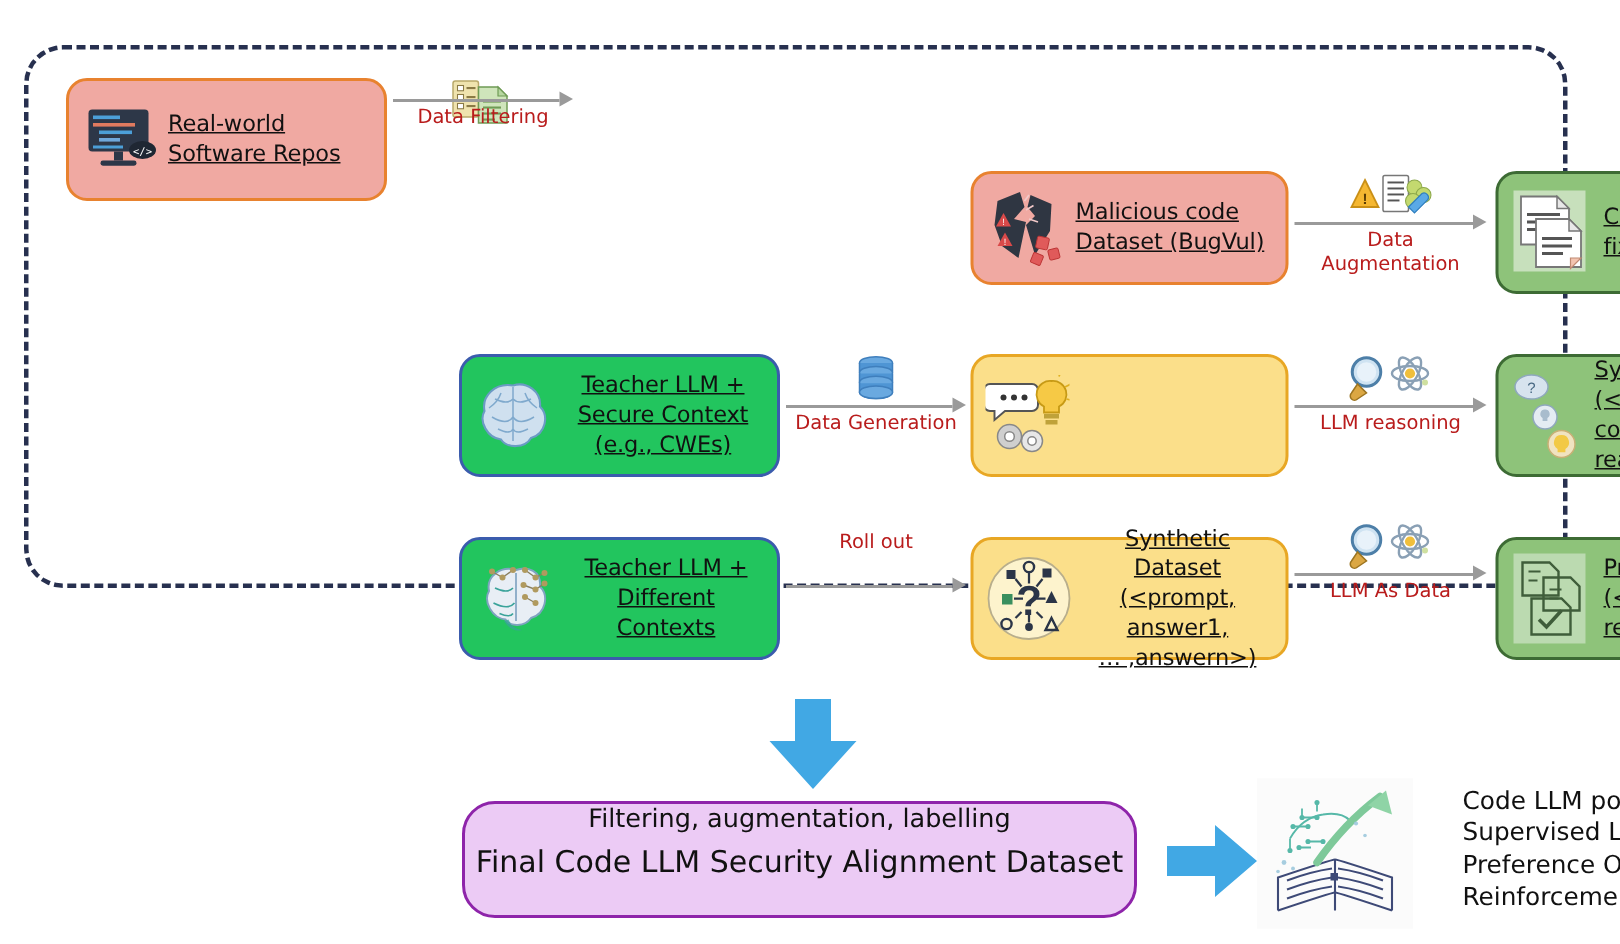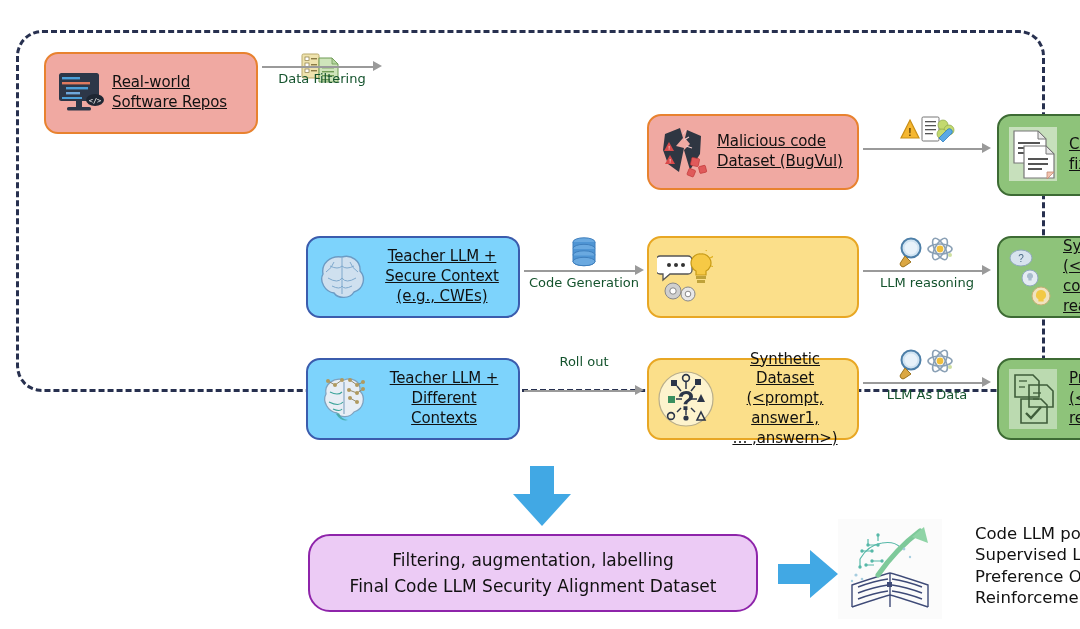--- a/index.html
+++ b/index.html
@@ -64,21 +64,21 @@
 
   .n-red {
     background: #f0a9a2;
     border: 2.5px solid #e8822f;
   }
   .n-green {
     background: #8ec37a;
     border: 2.5px solid #3d6b34;
   }
   .n-blue {
-    background: #7dd3fc;
+    background: #22c55e;
     border: 2.5px solid #3b5cad;
     align-items: center;
   }
   .n-yellow {
     background: #fbdf8a;
     border: 2.5px solid #e8a724;
   }
   .n-purple {
     background: #eccbf5;
     border: 2.5px solid #8e24aa;
@@ -103,21 +103,21 @@
     border-top: 5px solid transparent;
     border-bottom: 5px solid transparent;
     border-left: 9px solid #9a9a9a;
   }
   .conn .clabel {
     position: absolute;
     top: 29px;
     width: 100%;
     text-align: center;
     font-size: 13px;
-    color: #14532d;
+    color: #b91c1c;
     line-height: 1.2;
     white-space: pre-line;
   }
   .conn .cicon {
     position: absolute;
     top: -20px;
     width: 100%;
     display: flex;
     justify-content: center;
     align-items: flex-end;
@@ -241,20 +241,22 @@
         <g fill="#c3d96f" stroke="#8ca84a" stroke-width="0.7">
           <circle cx="44" cy="11" r="5"></circle>
               <circle cx="50" cy="16" r="5"></circle>
               <circle cx="43" cy="20" r="5"></circle>
         </g>
         <path d="M40 24 l9 -9 a3 3 0 0 1 4 4 l-9 9 z" fill="#5aa9e6" stroke="#2f7fbf" stroke-width="0.8"></path>
       </svg>
     </div>
     <div class="line" style="width:119px;"></div>
     <div class="head" style="left:119px;"></div>
+    <div class="clabel">Data
+Augmentation</div>
   </div>
 
   <div class="node n-green" style="left:735px; top:52px; width:290px; height:82px;">
     <span class="nodeicon">
       <svg width="56" height="60" viewBox="0 0 56 60">
         <rect x="2" y="2" width="48" height="54" fill="#d9ead3" opacity="0.75"></rect>
         <path d="M7 6 h24 l8 8 v24 h-32 z" fill="#ffffff" stroke="#777" stroke-width="1.2"></path>
         <path d="M31 6 v8 h8 z" fill="#e8e8e8" stroke="#777" stroke-width="1"></path>
         <g fill="#555">
           <rect x="11" y="17" width="22" height="2"></rect>
@@ -304,21 +306,21 @@
         <path d="M4 6 v6 a11 4.2 0 0 0 22 0 v-6" fill="#4f95d4" stroke="#3f7fbd" stroke-width="1"></path>
         <ellipse cx="15" cy="12.5" rx="11" ry="4.2" fill="#6aa9e0" stroke="#3f7fbd" stroke-width="1"></ellipse>
         <path d="M4 13 v6 a11 4.2 0 0 0 22 0 v-6" fill="#4f95d4" stroke="#3f7fbd" stroke-width="1"></path>
         <ellipse cx="15" cy="19" rx="11" ry="4.2" fill="#6aa9e0" stroke="#3f7fbd" stroke-width="1"></ellipse>
         <path d="M4 19.5 v6 a11 4.2 0 0 0 22 0 v-6" fill="#4f95d4" stroke="#3f7fbd" stroke-width="1"></path>
         <ellipse cx="15" cy="25.5" rx="11" ry="4.2" fill="#6aa9e0" stroke="#3f7fbd" stroke-width="1"></ellipse>
       </svg>
     </div>
     <div class="line" style="width:111px;"></div>
     <div class="head" style="left:111px;"></div>
-    <div class="clabel">Code Generation</div>
+    <div class="clabel">Data Generation</div>
   </div>
 
   <div class="node n-yellow" style="left:385px; top:174px; width:212px; height:82px;">
     <span class="nodeicon">
       <svg width="56" height="54" viewBox="0 0 56 54">
         <path d="M3 6 h28 a4 4 0 0 1 4 4 v10 a4 4 0 0 1 -4 4 h-18 l-7 6 v-6 h-3 a4 4 0 0 1 -4 -4 v-10 a4 4 0 0 1 4 -4 z" fill="#ffffff" stroke="#555" stroke-width="1.3"></path>
         <g fill="#333">
               <circle cx="12" cy="15" r="2"></circle>
               <circle cx="19" cy="15" r="2"></circle>
               <circle cx="26" cy="15" r="2"></circle>
@@ -493,23 +495,23 @@
 (&lt;prompt, chosen, rejected&gt;)</span>
   </div>
 
   <div class="bluearrow-down" style="left:245px; top:404px;">
     <svg width="70" height="62" viewBox="0 0 70 62">
       <polygon points="23,0 47,0 47,28 64,28 35,60 6,28 23,28" fill="#41a8e4"></polygon>
     </svg>
   </div>
 
   <div class="node n-purple" style="left:46px; top:472px; width:450px; height:78px; display:block; padding:0;">
-    <div style="display:flex;flex-direction:column;justify-content:center;align-items:center;height:100%;gap:6px;">
+    <div style="display:flex;flex-direction:column;align-items:center;height:100%;gap:6px;">
       <div style="font-size:17px;color:#111;">Filtering, augmentation,  labelling</div>
-      <div style="font-size:17px;color:#111;">Final Code LLM Security Alignment Dataset</div>
+      <div style="font-size:20px;color:#111;">Final Code LLM Security Alignment Dataset</div>
     </div>
   </div>
 
   <div class="bluearrow-right" style="left:516px; top:484px;">
     <svg width="62" height="56" viewBox="0 0 62 56">
       <polygon points="0,18 32,18 32,4 60,28 32,52 32,38 0,38" fill="#41a8e4"></polygon>
     </svg>
   </div>
 
   <div class="book-img" style="left:576px; top:457px; width:104px; height:100px;">

